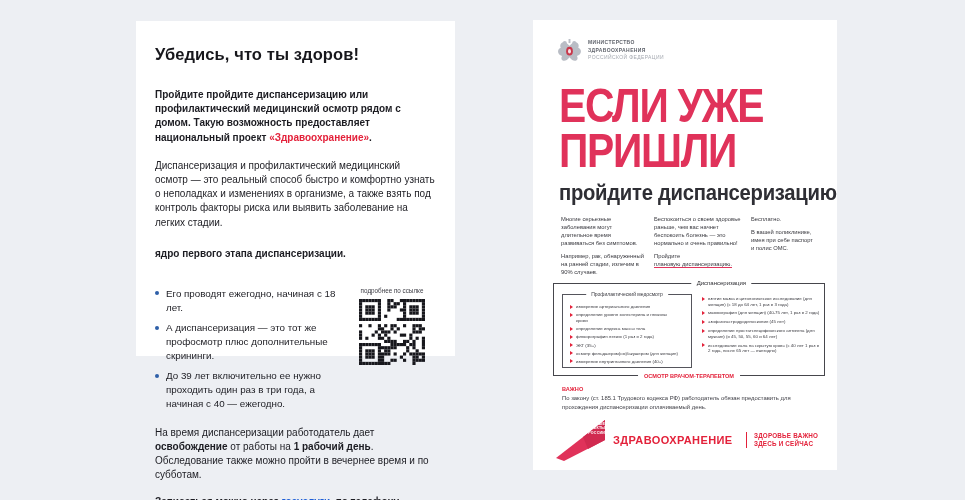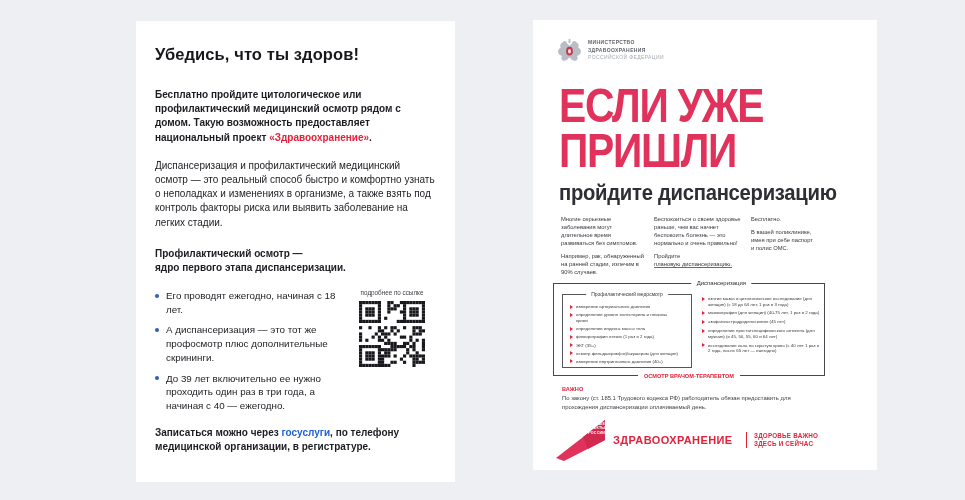--- a/index.html
+++ b/index.html
@@ -14,45 +14,45 @@
   html,body{margin:0;padding:0;}
   body{
     width:965px;height:500px;overflow:hidden;position:relative;
     background:#edeff3;
     font-family:"Liberation Sans", sans-serif;
     -webkit-font-smoothing:antialiased;
   }
 
   
   .flyer{
-    position:absolute;left:136px;top:21px;width:319px;height:461px;
+    position:absolute;left:136px;top:21px;width:319px;height:335px;
     background:#ffffff;padding:24px 20px 0 19px;color:var(--ink);
   }
   .flyer h1{margin:0;font-size:16.5px;font-weight:bold;letter-spacing:.1px;color:#17171c;}
   .flyer p{margin:0;font-size:10px;line-height:1.42;color:var(--ink);}
   .fp1{margin-top:24px !important;font-weight:bold;}
   .fp2{margin-top:14px !important;}
   .fsub{margin-top:17px !important;font-weight:bold;}
-  .bullets-row{display:flex;margin-top:14px;gap:8px;justify-content:space-between;}
+  .bullets-row{display:flex;margin-top:26px;gap:8px;justify-content:space-between;}
   .bullets{flex:1;display:flex;flex-direction:column;gap:7px;}
   .b-item{display:flex;gap:7px;font-size:9.8px;line-height:1.4;color:var(--ink);}
   .dot{flex:0 0 4px;width:4px;height:4px;border-radius:2px;background:var(--bullet-blue);margin-top:4.5px;}
   .qr-col{width:86px;text-align:center;}
   .qr-caption{font-size:6.3px;color:#3c3c44;margin-bottom:5px;display:block;}
   .qr-box{width:66px;height:66px;margin:0 auto;}
   .fp3{margin-top:15px !important;}
   .fp4{margin-top:13px !important;font-weight:bold;}
   .bold{font-weight:bold;}
   .red-link{color:var(--accent-red);font-weight:bold;text-decoration:none;cursor:pointer;margin-top:16px;}
   .blue-link{color:var(--link-blue);font-weight:bold;text-decoration:none;cursor:pointer;}
   .block{display:block;}
 
   
   .poster{
-    position:absolute;left:533px;top:20px;width:344px;height:450px;
+    position:absolute;left:533px;top:20px;width:304px;height:450px;
     background:#ffffff;color:#2c2c32;
   }
   .ministry{position:absolute;left:23px;top:17px;display:flex;align-items:center;gap:5px;}
   .ministry svg{display:block;}
   .ministry-text{font-size:5px;font-weight:bold;line-height:1.55;letter-spacing:.4px;color:#60646c;}
   .ministry-text .l3{color:#a4a8b0;font-weight:normal;}
   .poster-title{position:absolute;left:26px;top:64px;color:var(--accent-pink);font-weight:bold;
     font-size:48px;line-height:.93;letter-spacing:-1.5px;white-space:nowrap;}
   .poster-title span{display:block;transform:scaleX(.85);transform-origin:0 0;}
   .poster-subtitle{position:absolute;left:26px;top:160px;font-size:22px;font-weight:bold;color:#2e2e34;
@@ -86,26 +86,25 @@
   .brand{font-size:11px;font-weight:bold;color:var(--accent-red);letter-spacing:.4px;margin-left:6px;white-space:nowrap;}
   .v-div{width:1.5px;height:16px;background:var(--accent-red);margin:0 7px 0 13px;}
   .slogan{font-size:6.3px;font-weight:bold;color:var(--accent-red);line-height:1.3;letter-spacing:.2px;white-space:nowrap;}
 </style>
 </head>
 <body>
 
 <div class="flyer">
   <h1>Убедись, что ты здоров!</h1>
 
-  <p class="fp1"><span>Бесплатно пройдите цитологическое или профилактический медицинский осмотр рядом с домом. Такую возможность предоставляет национальный проект </span><span class="red-link">«Здравоохранение»</span><span>.</span></p>
+  <p class="fp1"><span>Пройдите пройдите диспансеризацию или профилактический медицинский осмотр рядом с домом. Такую возможность предоставляет национальный проект </span><span class="red-link">«Здравоохранение»</span><span>.</span></p>
 
   <p class="fp2">Диспансеризация и профилактический медицинский осмотр — это реальный способ быстро и комфортно узнать о неполадках и изменениях в организме, а также взять под контроль факторы риска или выявить заболевание на легких стадии.</p>
 
   <p class="fsub">
-      <span class="block">Профилактический осмотр —</span>
       <span class="block">ядро первого этапа диспансеризации.</span>
     </p>
 
   <div class="bullets-row">
     <div class="bullets">
       <div class="b-item">
           <span class="dot"></span>
           <span>Его проводят ежегодно, начиная с 18 лет.</span>
         </div>
       <div class="b-item">
@@ -326,20 +325,21 @@
           <rect x="20" y="80" width="4" height="4"></rect>
           <rect x="24" y="80" width="4" height="4"></rect>
           <rect x="28" y="80" width="4" height="4"></rect>
           <rect x="32" y="80" width="4" height="4"></rect>
           <rect x="36" y="80" width="4" height="4"></rect>
           <rect x="68" y="80" width="4" height="4"></rect>
         </svg>
     </div>
   </div>
 
+  <p class="fp3"><span>На время диспансеризации работодатель дает </span><span class="bold">освобождение</span><span> от работы на </span><span class="bold">1 рабочий день</span><span>. Обследование также можно пройти в вечернее время и по субботам.</span></p>
 
   <p class="fp4"><span>Записаться можно через </span><span class="blue-link">госуслуги</span><span>, по телефону медицинской организации, в регистратуре.</span></p>
 </div>
 
 <div class="poster">
 
   <div class="ministry">
     <svg width="27" height="27" viewBox="0 0 40 40">
       <g fill="#b9bdc5">
         <path d="M20 13 C12 3 4 9 7 16 C1 18 2 27 9 28 C5 35 14 39 20 30 C26 39 35 35 31 28 C38 27 39 18 33 16 C36 9 28 3 20 13 Z"></path>

